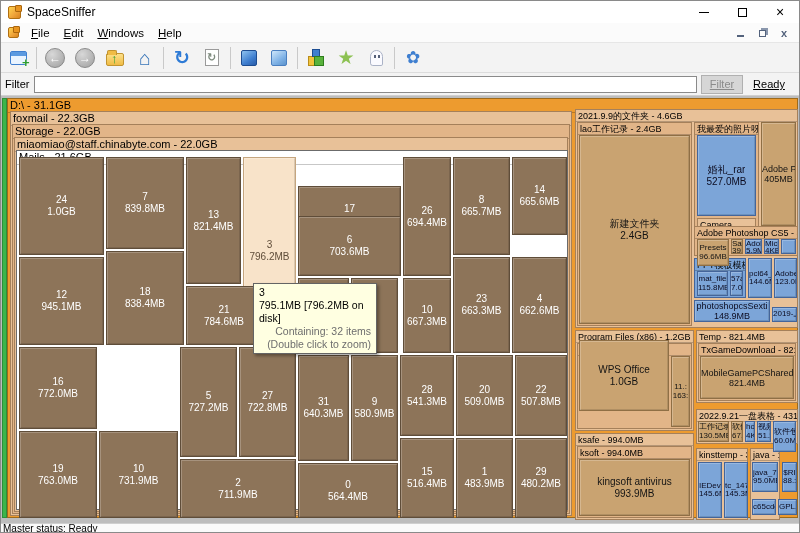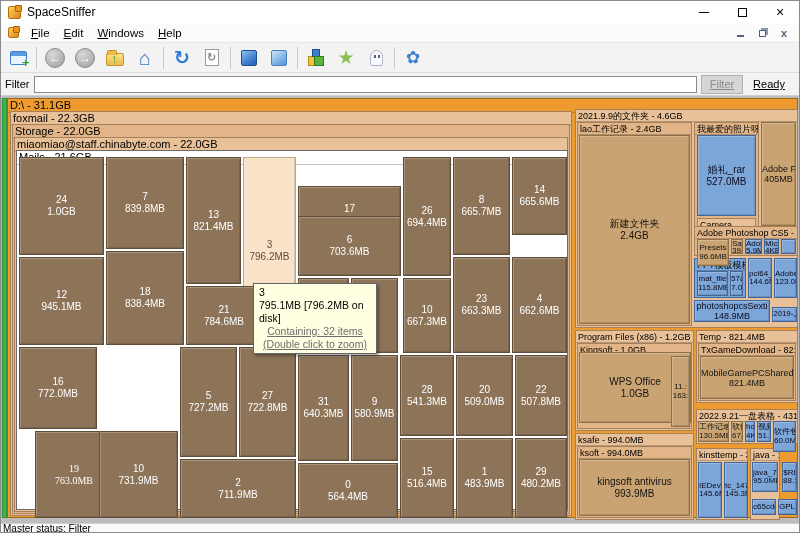--- a/index.html
+++ b/index.html
@@ -86,21 +86,21 @@
   .cell.tiny { font-size:8px; line-height:8.5px; }
   .cell.small { font-size:9px; line-height:10px; }
   .cell.tone-brown { background:#8d7459; border:1px solid #5f4d39; color:#fff; }
   .cell.tone-peach { background:#f8e3c9; border:1px solid #c5a57e; color:#5f4d39; }
   .cell.tone-blue { background:#7ca5d8; border:1px solid #44659a; color:#0c0c20; }
   .cell.tone-tan { background:#c9a371; border:1px solid #8f6f45; color:#141414; }
   .cell span { display:block; max-width:100%; overflow:hidden; white-space:nowrap; }
 
   .tooltip { position:absolute; left:252px; top:187px; width:124px; background:#ffffe1; border:1px solid #646464; box-shadow:2px 2px 3px rgba(0,0,0,.35); padding:2px 5px; font-size:10.5px; line-height:13px; z-index:50; }
   .tt1 { text-align:left; color:#000; }
-  .tt2 { text-align:center; color:#6e6e6e;text-decoration:underline; }
+  .tt2 { text-align:right; color:#6e6e6e; }
 
   
   .statusbar { height:11px; background:#fafafa; border-top:1px solid #cfcfcf; font-size:10px; line-height:10px; padding-left:2px; }
 </style>
 </head>
 <body>
 
 <div class="win">
 
   <div class="titlebar">
@@ -344,21 +344,21 @@
           <span>541.3MB</span>
         </div>
         <div class="cell tone-brown" style="left: 455px; top: 259px; width: 57px; height: 81px;">
           <span>20</span>
           <span>509.0MB</span>
         </div>
         <div class="cell tone-brown" style="left: 514px; top: 259px; width: 52px; height: 81px;">
           <span>22</span>
           <span>507.8MB</span>
         </div>
-        <div class="cell tone-brown" style="left: 34px; top: 335px; width: 78px; height: 87px; font-family: Liberation Serif, serif;">
+        <div class="cell tone-brown" style="left: 18px; top: 335px; width: 78px; height: 87px;">
           <span>19</span>
           <span>763.0MB</span>
         </div>
         <div class="cell tone-brown" style="left: 98px; top: 335px; width: 79px; height: 87px;">
           <span>10</span>
           <span>731.9MB</span>
         </div>
         <div class="cell tone-brown" style="left: 179px; top: 363px; width: 116px; height: 59px;">
           <span>2</span>
           <span>711.9MB</span>
@@ -424,21 +424,21 @@
           <span>Adobe</span>
           <span>123.0M</span>
         </div>
         <div class="cell tone-blue tiny small" style="left: 693px; top: 204px; width: 76px; height: 22px;">
           <span>photoshopcsSexti</span>
           <span>148.9MB</span>
         </div>
         <div class="cell tone-blue tiny" style="left: 771px; top: 211px; width: 25px; height: 15px;">
           <span>2019-上半年工</span>
         </div>
-        <div class="cell tone-tan" style="left: 578px; top: 256px; width: 112px; height: 71px;">
+        <div class="cell tone-tan" style="left: 578px; top: 244px; width: 90px; height: 71px;">
           <span>WPS Office</span>
           <span>1.0GB</span>
         </div>
         <div class="cell tone-tan tiny" style="left: 670px; top: 260px; width: 19px; height: 71px;">
           <span>11.:</span>
           <span>163:</span>
         </div>
         <div class="cell tone-tan small" style="left: 699px; top: 260px; width: 94px; height: 43px;">
           <span>MobileGamePCShared</span>
           <span>821.4MB</span>
@@ -492,16 +492,16 @@
       </div>
     <div class="tooltip" style="z-index: 99;">
       <div class="tt1">3</div>
       <div class="tt1">795.1MB [796.2MB on disk]</div>
       <div class="tt2">Containing: 32 items</div>
       <div class="tt2">(Double click to zoom)</div>
     </div>
   </div>
 
   <div class="statusbar">
-    <span>Master status: Filter</span>
+    <span>Master status: Ready</span>
   </div>
 
 </div>
 
 </body></html>

